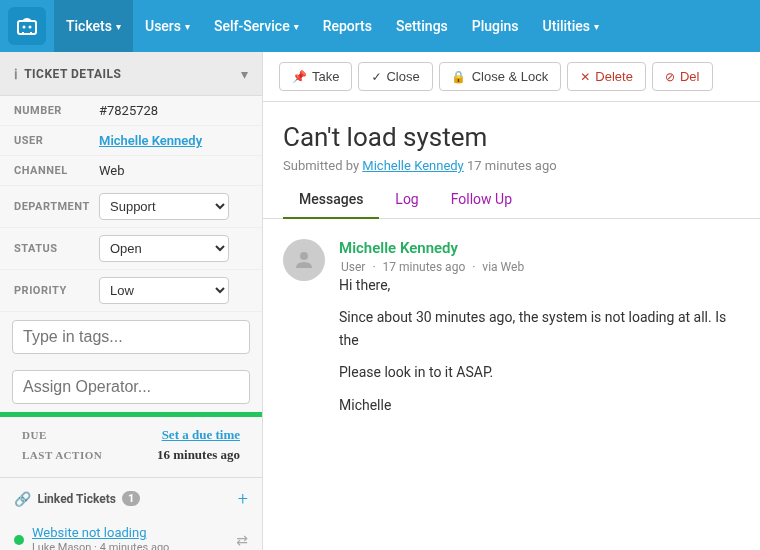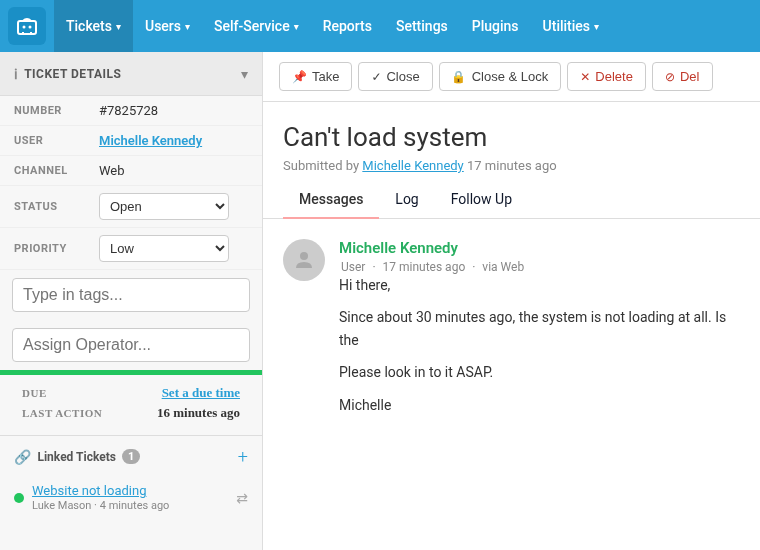--- a/index.html
+++ b/index.html
@@ -58,22 +58,22 @@
     .toolbar-btn .btn-icon { font-size: 12px; }
     .toolbar-btn.danger { color: #c0392b; }
     .toolbar-btn.danger-2 { color: #c0392b; }
 
     .ticket-title-area { padding: 20px 20px 8px; }
     .ticket-title { font-size: 26px; font-weight: 400; color: #333; margin-bottom: 6px; }
     .ticket-sub { font-size: 13px; color: #888; }
     .ticket-sub a { color: #2a9fd6; text-decoration: underline; cursor: pointer; }
 
     .tabs { display: flex; border-bottom: 1px solid #ddd; padding: 0 20px; background: #fff; }
-    .tab { padding: 10px 16px; font-size: 14px; color: #0f172a; cursor: pointer; border-bottom: 2px solid transparent; margin-bottom: -1px; }
-    .tab.active { color: #333; border-bottom: 2px solid #fca5a5; font-weight: 500; }
+    .tab { padding: 10px 16px; font-size: 14px; color: #a21caf; cursor: pointer; border-bottom: 2px solid transparent; margin-bottom: -1px; }
+    .tab.active { color: #333; border-bottom: 2px solid #4d7c0f; font-weight: 500; }
 
     .messages-area { padding: 20px; }
     .message { display: flex; gap: 14px; }
     .avatar { width: 42px; height: 42px; border-radius: 50%; background: #ccc; flex-shrink: 0; display: flex; align-items: center; justify-content: center; color: #888; font-size: 20px; }
     .message-body { flex: 1; }
     .message-author { color: #27ae60; font-size: 15px; font-weight: 600; margin-bottom: 3px; }
     .message-meta { font-size: 12px; color: #888; }
     .message-meta span { margin: 0 2px; }
     .message-text { font-size: 14px; color: #333; line-height: 1.6; }
     .message-text p { margin-bottom: 10px; }
@@ -139,20 +139,28 @@
     <div class="field-row">
       <span class="field-label">USER</span>
       <span class="field-value link">Michelle Kennedy</span>
     </div>
     
     <div class="field-row">
       <span class="field-label">CHANNEL</span>
       <span class="field-value plain">Web</span>
     </div>
     
+    <div class="field-row">
+      <span class="field-label">DEPARTMENT</span>
+      <select class="field-select">
+        <option>Support</option>
+        <option>Billing</option>
+        <option>Technical</option>
+      </select>
+    </div>
     
     <div class="field-row">
       <span class="field-label">STATUS</span>
       <select class="field-select">
         <option>Open</option>
         <option>Pending</option>
         <option>Resolved</option>
         <option>Closed</option>
       </select>
     </div>

